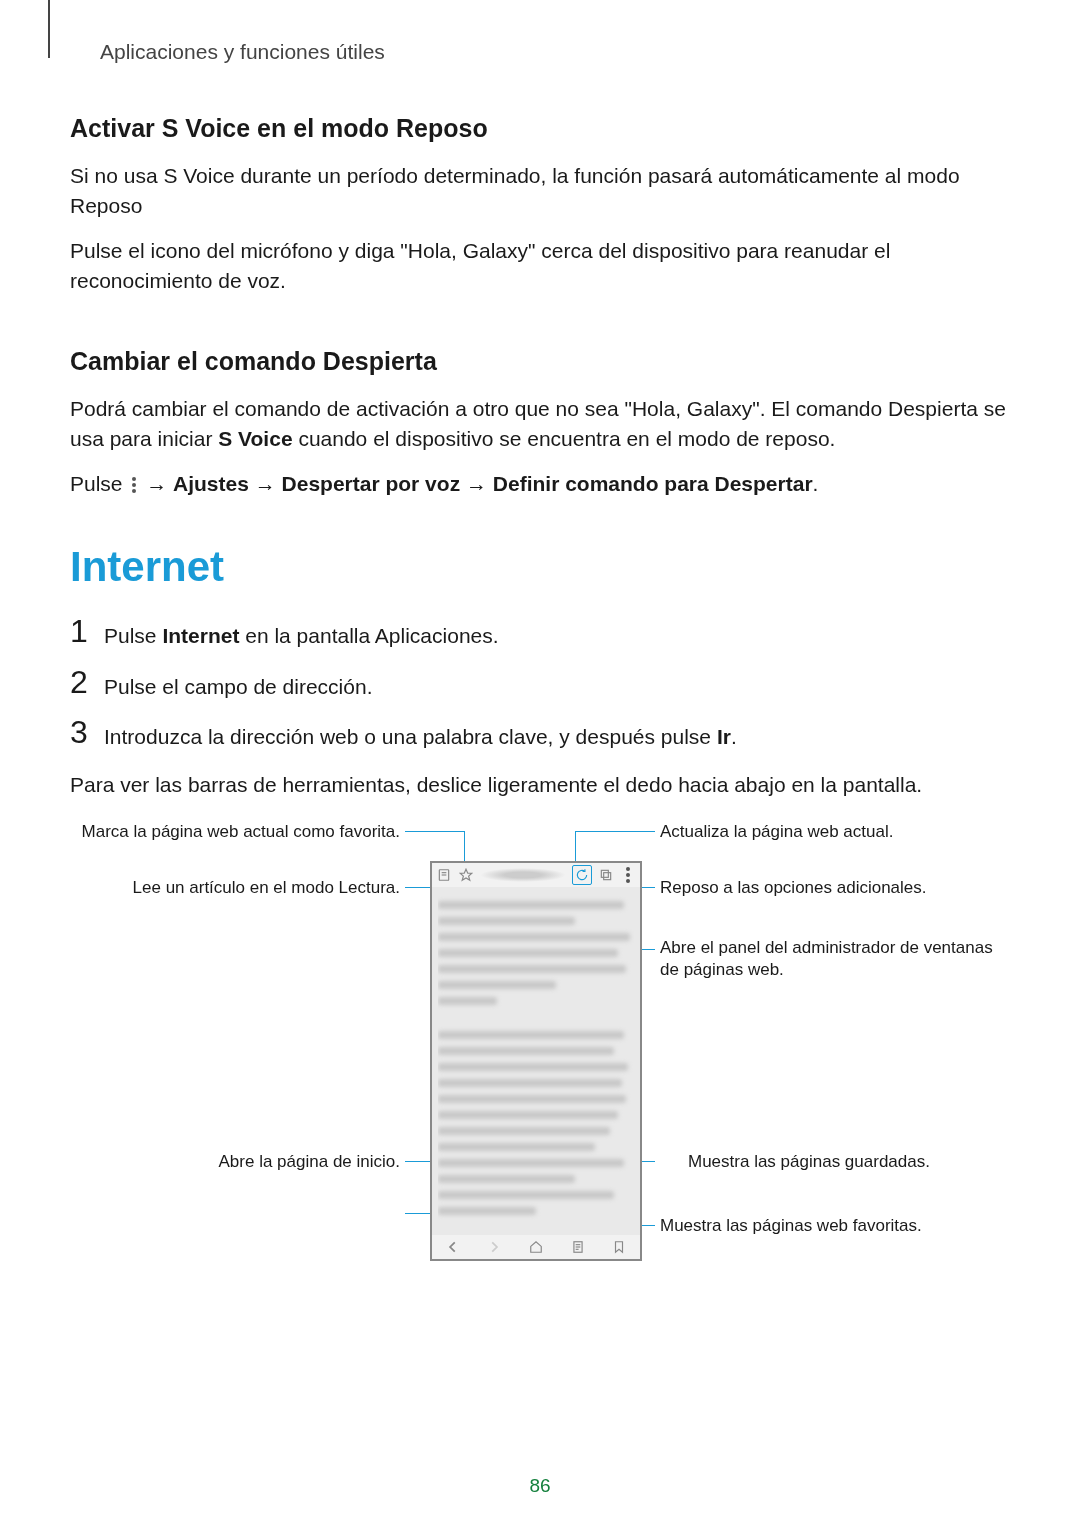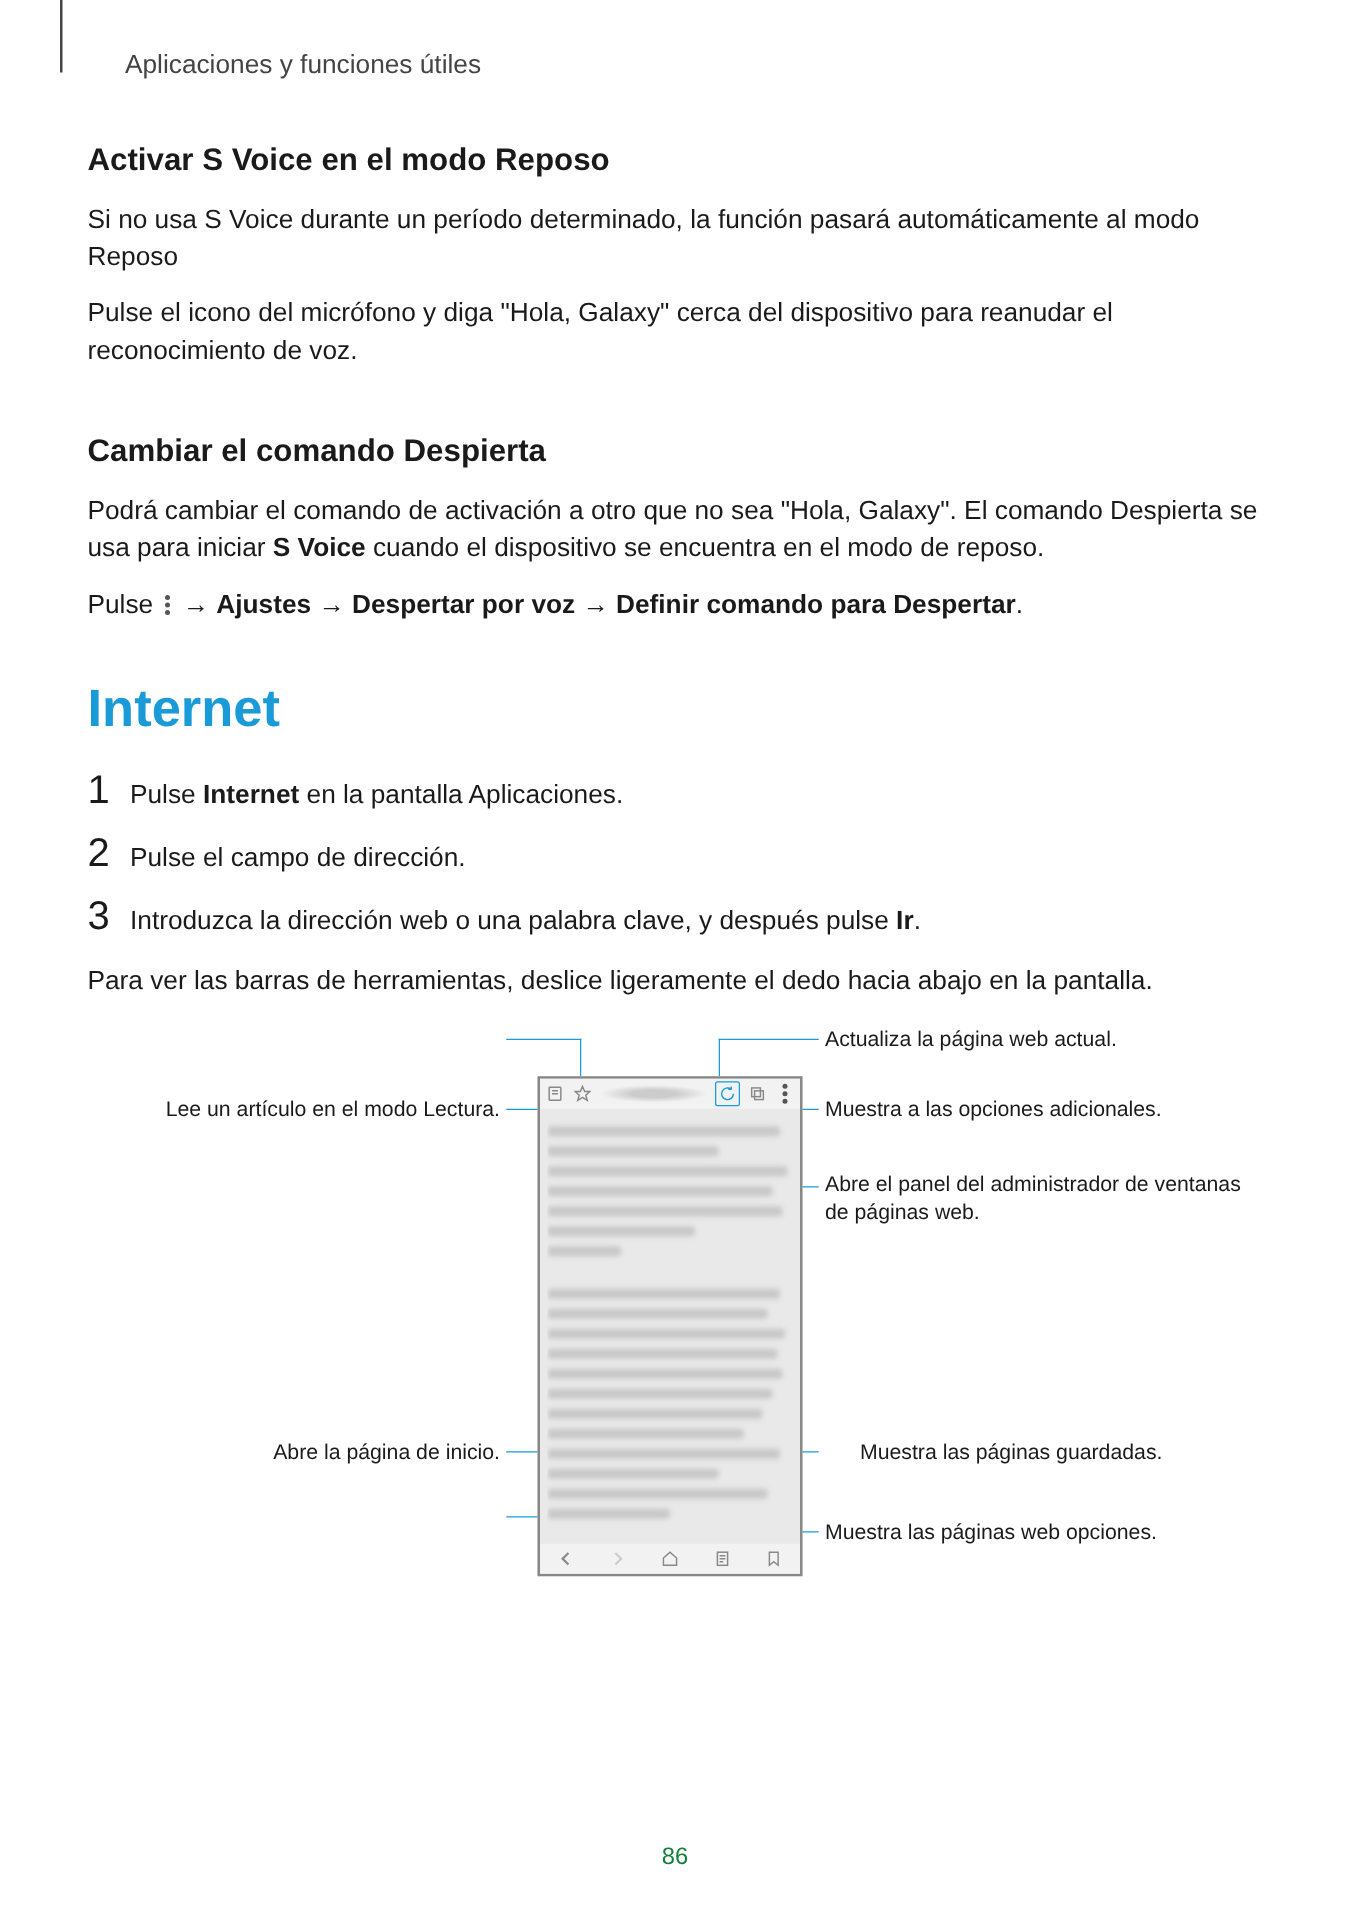--- a/index.html
+++ b/index.html
@@ -191,28 +191,29 @@
     <div class="step-num">3</div>
     <div class="step-text">
       <span>Introduzca la dirección web o una palabra clave, y después pulse </span><span class="bold">Ir</span><span>.</span>
     </div>
   </div>
 
   <p class="body">Para ver las barras de herramientas, deslice ligeramente el dedo hacia abajo en la pantalla.</p>
 
   <div class="illustration-area">
 
+    <div class="label left" style="left:0; top:0; width:330px;">Marca la página web actual como favorita.</div>
     <div class="label left" style="left:0; top:56px; width:330px;">Lee un artículo en el modo Lectura.</div>
     <div class="label left" style="left:0; top:330px; width:330px;">Abre la página de inicio.</div>
 
     <div class="label right" style="left:590px; top:0; width:344px;">Actualiza la página web actual.</div>
-    <div class="label right" style="left:590px; top:56px; width:344px;">Muestra a las opciones adicionales.</div>
+    <div class="label right" style="left:590px; top:56px; width:344px;">Reposo a las opciones adicionales.</div>
     <div class="label right" style="left:590px; top:116px; width:344px;">Abre el panel del administrador de ventanas de páginas web.</div>
     <div class="label right" style="left:590px; top:330px; width:344px;margin-left:28px;">Muestra las páginas guardadas.</div>
-    <div class="label right" style="left:590px; top:394px; width:344px;">Muestra las páginas web opciones.</div>
+    <div class="label right" style="left:590px; top:394px; width:344px;">Muestra las páginas web favoritas.</div>
 
     <div class="connector" style="left:335px; top:10px; width:60px;"></div>
     <div class="connector" style="left:394px; top:10px; width:1px; height:42px;"></div>
     <div class="connector" style="left:335px; top:66px; width:40px;"></div>
     <div class="connector" style="left:335px; top:340px; width:115px;"></div>
     <div class="connector" style="left:449px; top:340px; width:1px; height:88px;"></div>
     <div class="connector" style="left:335px; top:392px; width:45px;"></div>
     <div class="connector" style="left:379px; top:392px; width:1px; height:36px;"></div>
 
     <div class="connector" style="left:505px; top:10px; width:80px;"></div>

